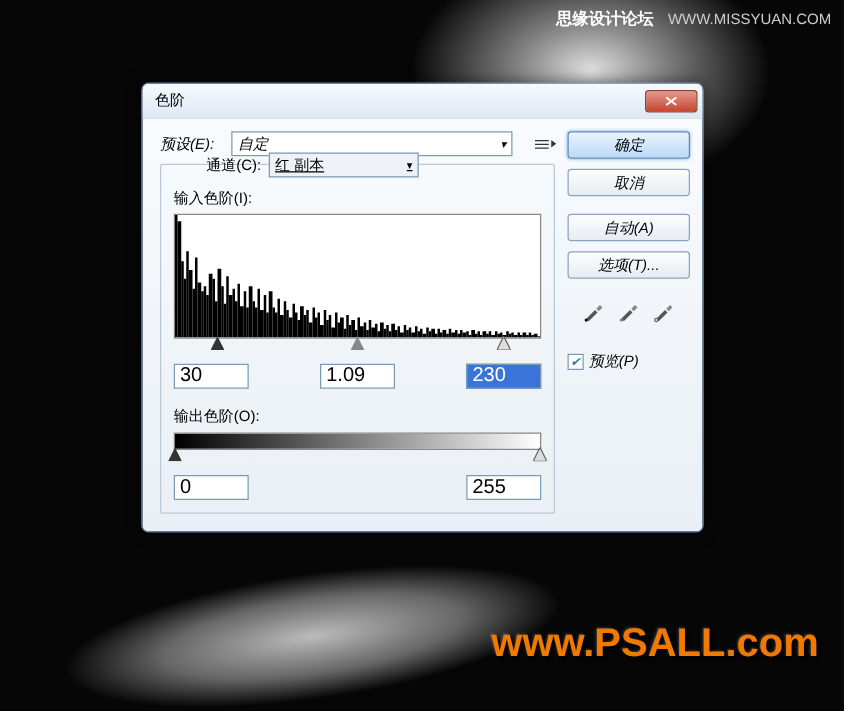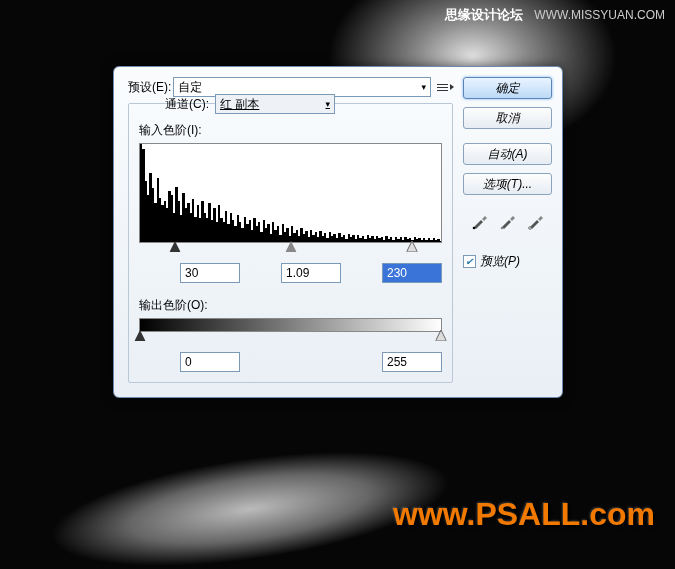--- a/index.html
+++ b/index.html
@@ -11,21 +11,21 @@
 .psall { position: absolute; bottom: 36px; right: 20px; font-size: 32px; font-weight: bold; color: #f27900; text-shadow: 2px 2px 3px #000, -1px -1px 2px #fff3; font-family: Arial, sans-serif; }
 
 .dialog { position: absolute; left: 113px; top: 66px; width: 450px; background: linear-gradient(#fafcfe, #e9eff5); border: 1px solid #6b8aae; border-radius: 6px; box-shadow: 0 0 12px rgba(0,0,0,0.5); font-size: 12px; color: #000; }
 .titlebar { height: 28px; background: linear-gradient(#f7fbff, #dde8f5); border-bottom: 1px solid #c0cdde; border-radius: 6px 6px 0 0; display: flex; align-items: center; padding: 0 4px 0 10px; }
 .title-txt { flex: 1; }
 .close-btn { width: 42px; height: 18px; background: linear-gradient(#e59a8d, #c8462e); border: 1px solid #884433; border-radius: 3px; display: flex; align-items: center; justify-content: center; color: #fff; font-size: 11px; font-weight: bold; cursor: pointer; }
 .dlg-body { padding: 10px 10px 14px 14px; display: flex; gap: 10px; }
 .left { flex: 1; }
 .right { width: 98px; display: flex; flex-direction: column; gap: 8px; font-style: italic; }
 
-.row { display: flex; align-items: center; gap: 2px; margin-bottom: 6px; }
+.row { display: flex; align-items: center; gap: 14px; margin-bottom: 6px; font-style: italic; }
 .lbl { font-size: 12px; }
 .dropdown { flex: 1; height: 20px; background: #fff; border: 1px solid #7a9ab8; padding: 0 4px; display: flex; align-items: center; justify-content: space-between; }
 .dropdown .arrow { font-size: 9px; }
 .menu-icon { width: 20px; height: 16px; display: flex; flex-direction: column; justify-content: center; gap: 2px; padding-left: 4px; cursor: pointer; }
 .menu-icon span { height: 1px; background: #333; width: 11px; }
 .menu-icon .tri { width: 0; height: 0; border-left: 4px solid #333; border-top: 3px solid transparent; border-bottom: 3px solid transparent; position: absolute; margin-left: 13px; }
 
 .groupbox { border: 1px solid #bac7d6; border-radius: 2px; padding: 6px 10px 10px 10px; margin-top: 4px; position: relative; }
 .groupbox .channel-row { display: flex; align-items: center; gap: 6px; margin-top: -16px; margin-bottom: 8px; margin-left: 26px; }
 .channel-row .dropdown { width: 120px; flex: none; background: #eef2f7; text-decoration: underline; }
@@ -36,21 +36,21 @@
 .histo-bars { position: absolute; bottom: 0; left: 0; right: 0; height: 100%; display: flex; align-items: flex-end; }
 .histo-bars div { flex: 1; background: #000; }
 
 .slider-track { position: relative; height: 12px; margin: 0 1px; }
 .slider-handle { position: absolute; top: -2px; width: 11px; height: 11px; transform: translateX(-50%); }
 .slider-handle.black svg polygon { fill: #333; }
 .slider-handle.gray svg polygon { fill: #888; }
 .slider-handle.white svg polygon { fill: #ddd; stroke: #666; stroke-width: 1; }
 
 .inputs-row { display: flex; justify-content: space-between; margin-top: 8px; }
-.num-input { width: 60px; height: 20px; border: 1px solid #7a9ab8; background: #fff; padding: 0 4px; font-size: 12px; margin-left: 41px; }
+.num-input { width: 60px; height: 20px; border: 1px solid #7a9ab8; background: #fff; padding: 0 4px; font-size: 16px; }
 .num-input.sel { background: #3a74d8; color: #fff; }
 
 .gradient-bar { width: 100%; height: 14px; border: 1px solid #888; background: linear-gradient(to right, #000, #fff); margin-top: 2px; }
 
 .btn { height: 22px; background: linear-gradient(#fdfdfd, #e6ecf3); border: 1px solid #8ba3bd; border-radius: 3px; font-size: 12px; cursor: pointer; display: flex; align-items: center; justify-content: center; }
 .btn.primary { background: linear-gradient(#eaf4ff, #bcd9f6); border-color: #5a86b8; box-shadow: 0 0 3px #7ab0ea; }
 
 .eyedrops { display: flex; gap: 8px; margin-top: 8px; justify-content: center; }
 .eyedrop { width: 20px; height: 20px; cursor: pointer; }
 .eyedrop svg { width: 100%; height: 100%; }
@@ -63,20 +63,28 @@
 
 <div class="bg"></div>
 <div class="leaf"></div>
 <div class="top-text">
   <b>思缘设计论坛</b>
   <span>WWW.MISSYUAN.COM</span>
 </div>
 <div class="psall">www.PSALL.com</div>
 
 <div class="dialog">
+  <div class="titlebar">
+    <span class="title-txt">色阶</span>
+    <div class="close-btn">
+      <svg width="10" height="8">
+          <path d="M1 1 L9 7 M9 1 L1 7" stroke="#fff" stroke-width="1.6"></path>
+        </svg>
+    </div>
+  </div>
   <div class="dlg-body">
     <div class="left">
       <div class="row">
         <span class="lbl">预设(E):</span>
         <div class="dropdown">
           <span>自定</span>
           <span class="arrow">▾</span>
         </div>
         <div class="menu-icon" style="position:relative">
           <span></span>

